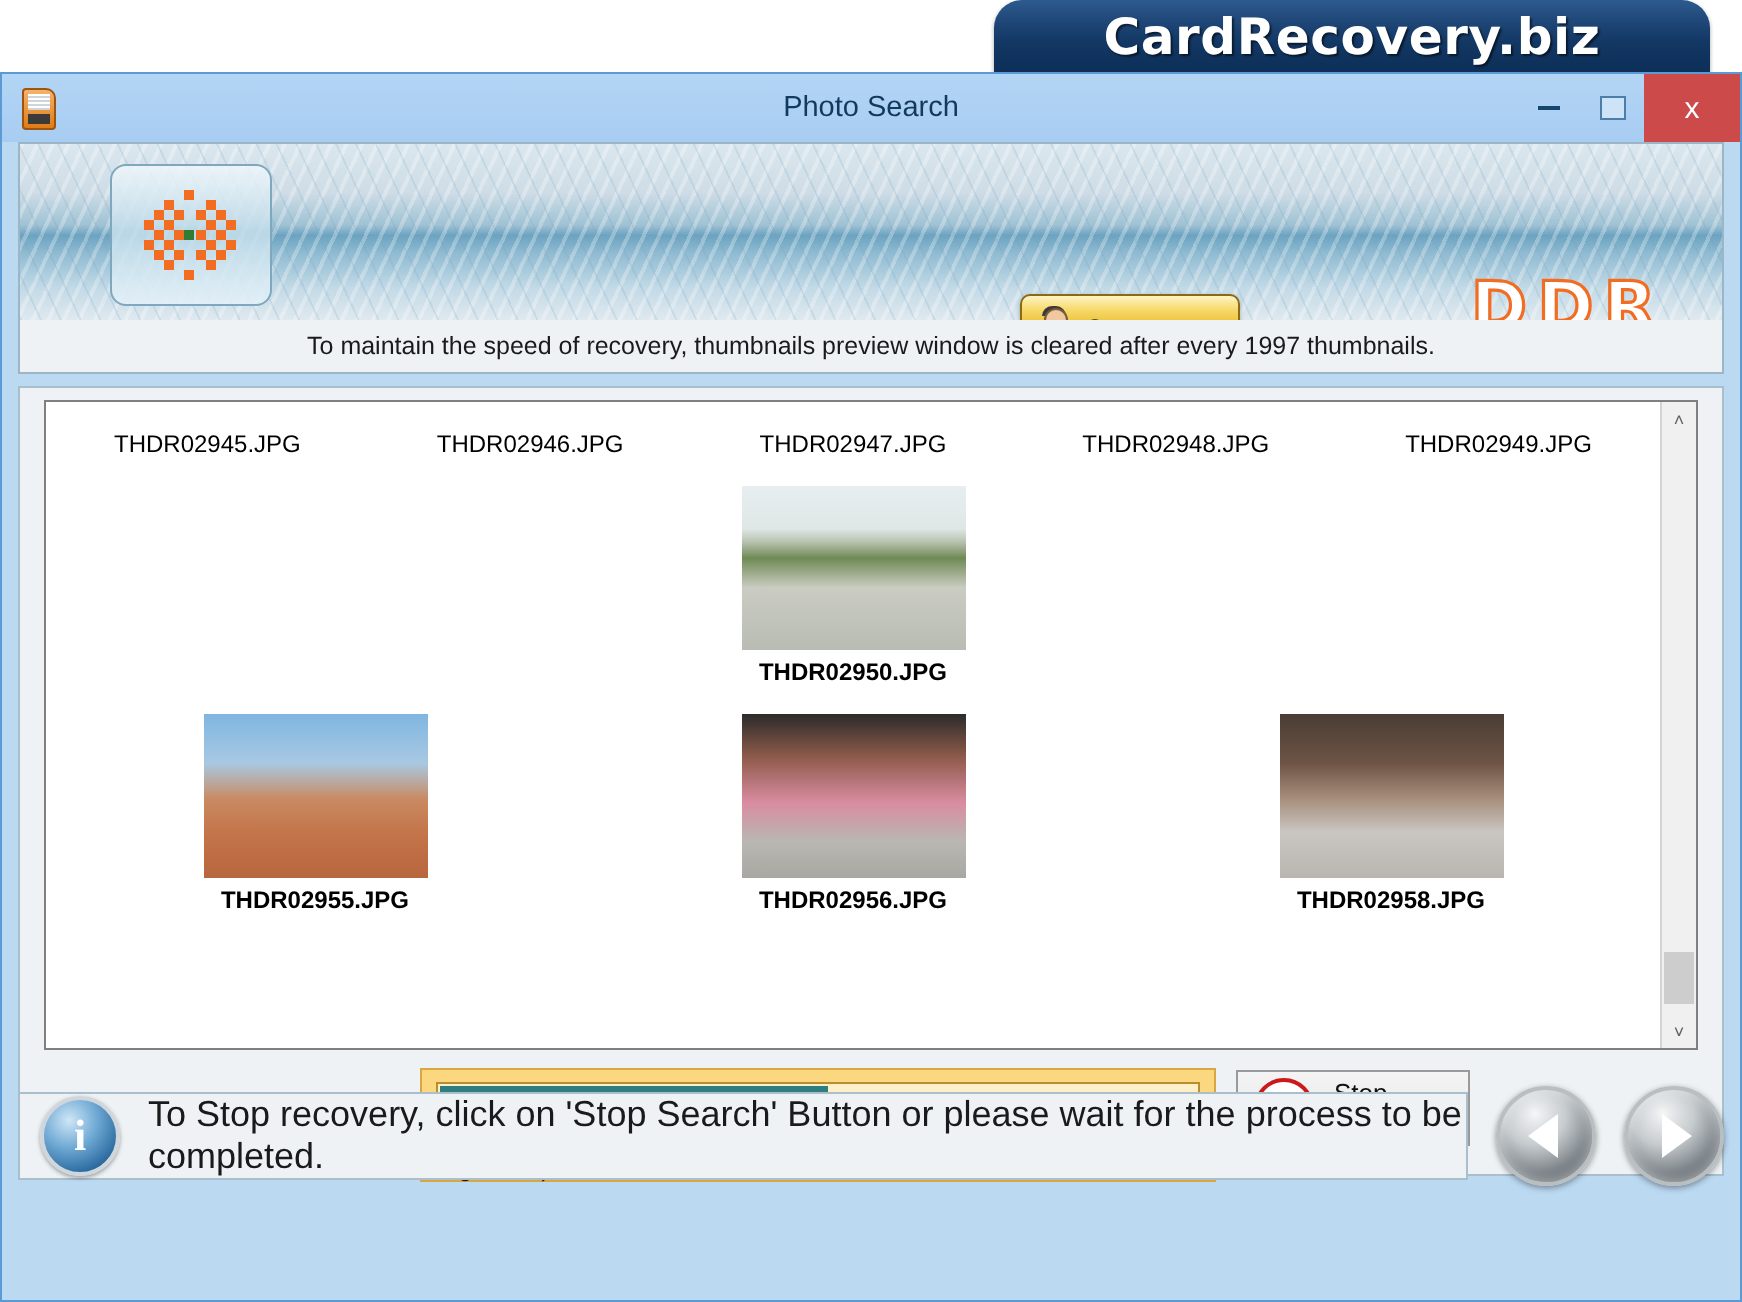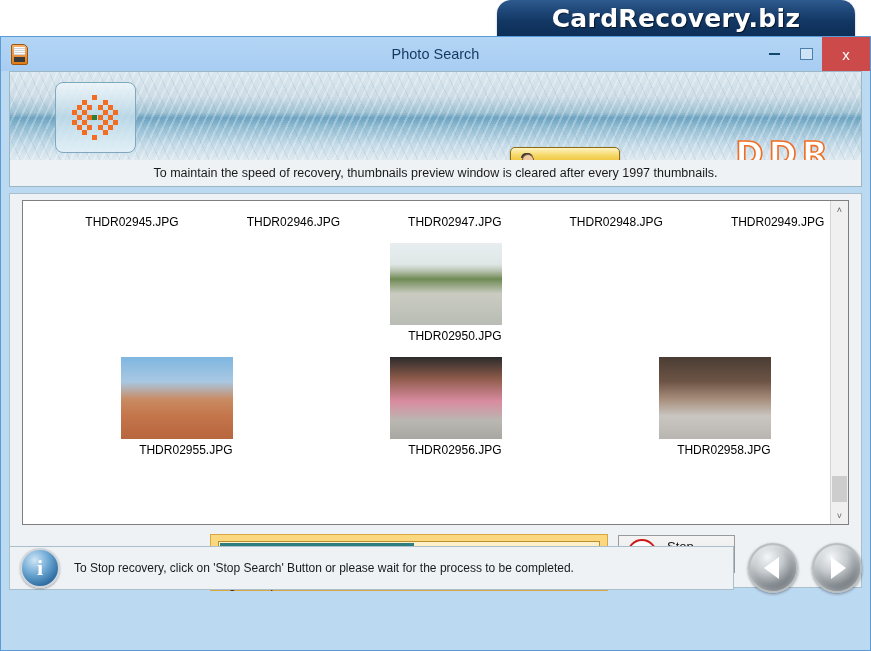--- a/index.html
+++ b/index.html
@@ -149,21 +149,21 @@
     display:flex;
     box-sizing:border-box;
   }
   #thumb-scroll{
     flex:1 1 auto;position:relative;overflow:hidden;
   }
   .thumb-row{
     display:flex;justify-content:space-around;align-items:flex-end;
   }
   .thumb-cell{
-    width:150px;display:flex;flex-direction:column;align-items:flex-end;
+    width:150px;display:flex;flex-direction:column;align-items:center;
   }
   .thumb-img{
     width:112px;height:82px;border:0;display:block;position:relative;overflow:hidden;
     background:#cfcfcf;
   }
   .thumb-name{font-size:12px;color:#000;margin:4px 0 0 0;}
   .row-label-only .thumb-name{margin-top:0;}
 
   
   #vscroll{
@@ -227,21 +227,21 @@
     display:flex;align-items:center;box-sizing:border-box;
   }
   #info-icon{
     width:36px;height:36px;border-radius:50%;margin-left:10px;flex:0 0 auto;
     background:radial-gradient(circle at 35% 28%,#cfe6f7 0%,#6fa9d4 40%,#2f6ea3 75%,#1b4870 100%);
     border:2px solid #cfd6dc;
     display:flex;align-items:center;justify-content:center;
     box-shadow:0 1px 2px rgba(0,0,0,.35);
   }
   #info-icon b{color:#fff;font-size:22px;font-family:"Liberation Serif",serif;line-height:1;}
-  #status-text{font-size:12px;color:#1a1a1a;margin-left:14px;}
+  #status-text{font-size:18px;color:#1a1a1a;margin-left:14px;}
   .navbtn{
     width:46px;height:46px;border-radius:50%;margin-left:14px;flex:0 0 auto;
     background:
       radial-gradient(circle at 38% 26%,#f4f6f7 0%,#c6cbce 35%,#7f868b 66%,#4a5055 100%);
     border:2px solid #b9bec1;
     display:flex;align-items:center;justify-content:center;
     box-shadow:0 1px 3px rgba(0,0,0,.4), inset 0 0 6px rgba(255,255,255,.5);
   }
   .navbtn .tri{width:0;height:0;}
   .navbtn.prev .tri{border-top:11px solid transparent;border-bottom:11px solid transparent;border-right:15px solid #ffffff;margin-right:3px;}
@@ -336,27 +336,27 @@
             <div class="thumb-cell">
               <div class="thumb-name">THDR02947.JPG</div>
             </div>
             <div class="thumb-cell">
               <div class="thumb-name">THDR02948.JPG</div>
             </div>
             <div class="thumb-cell">
               <div class="thumb-name">THDR02949.JPG</div>
             </div>
           </div>
-          <div class="thumb-row" style="margin-top: 14px;">
+          <div class="thumb-row" style="margin-top: 14px; font-weight: bold;">
             <div class="thumb-cell">
               <div class="thumb-img" style="background: linear-gradient(rgb(232, 238, 240) 0%, rgb(223, 231, 230) 26%, rgb(185, 195, 176) 34%, rgb(111, 138, 84) 44%, rgb(202, 204, 194) 62%, rgb(185, 188, 180) 100%);"></div>
               <div class="thumb-name">THDR02950.JPG</div>
             </div>
           </div>
-          <div class="thumb-row" style="margin-top: 14px;">
+          <div class="thumb-row" style="margin-top: 14px; font-weight: bold;">
             <div class="thumb-cell">
               <div class="thumb-img" style="background: linear-gradient(rgb(127, 182, 224) 0%, rgb(168, 200, 226) 30%, rgb(201, 138, 98) 52%, rgb(196, 117, 74) 72%, rgb(184, 102, 61) 100%);"></div>
               <div class="thumb-name">THDR02955.JPG</div>
             </div>
             <div class="thumb-cell">
               <div class="thumb-img" style="background: linear-gradient(rgb(43, 43, 43) 0%, rgb(141, 90, 74) 26%, rgb(217, 140, 160) 54%, rgb(185, 183, 178) 78%, rgb(169, 167, 162) 100%);"></div>
               <div class="thumb-name">THDR02956.JPG</div>
             </div>
             <div class="thumb-cell">
               <div class="thumb-img" style="background: linear-gradient(rgb(74, 61, 52) 0%, rgb(109, 84, 69) 30%, rgb(168, 143, 125) 52%, rgb(201, 198, 193) 72%, rgb(185, 182, 177) 100%);"></div>

